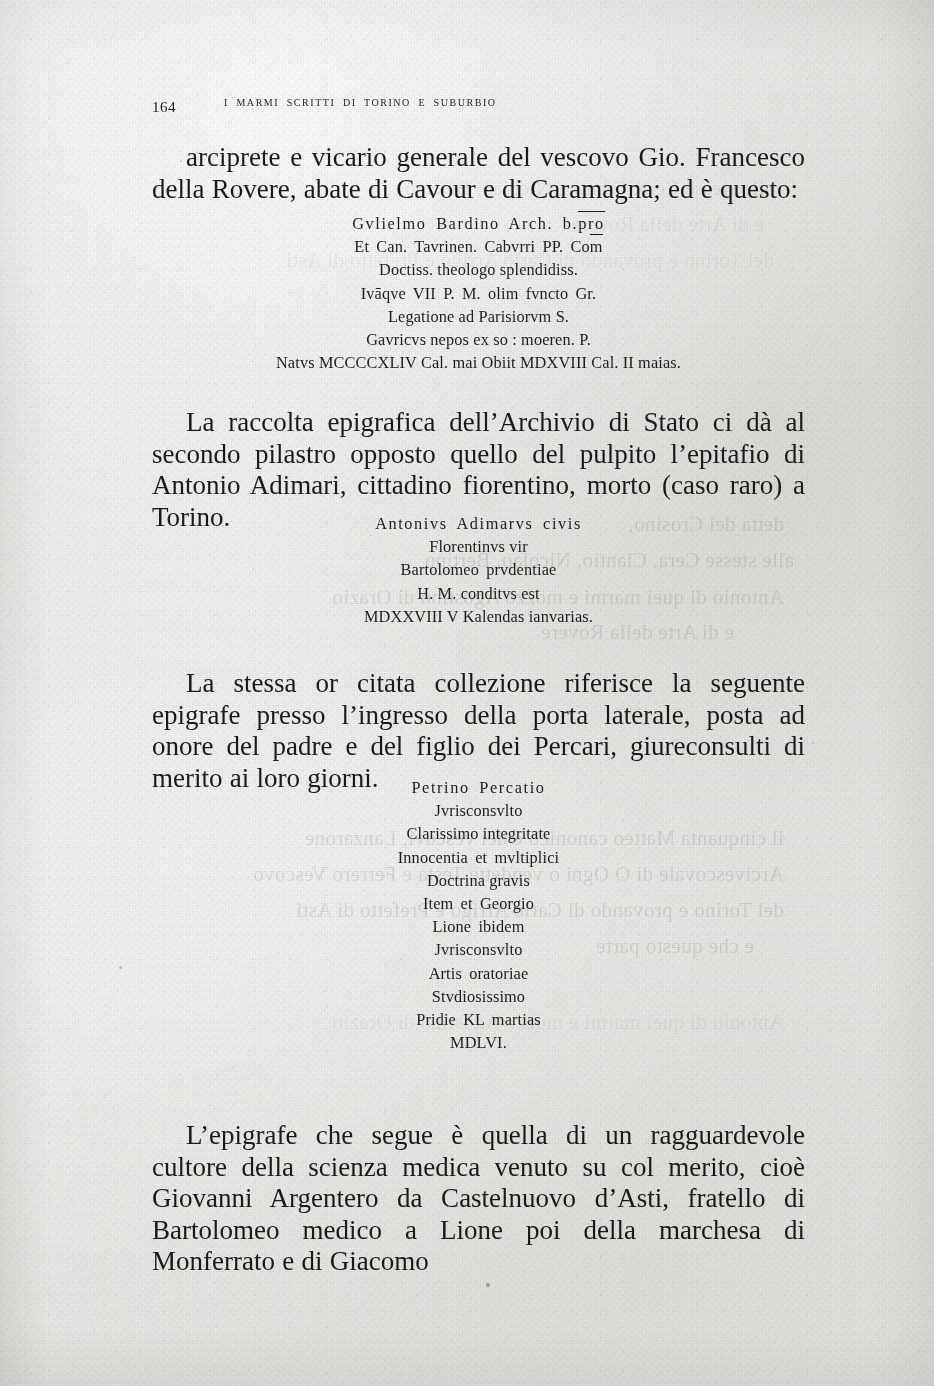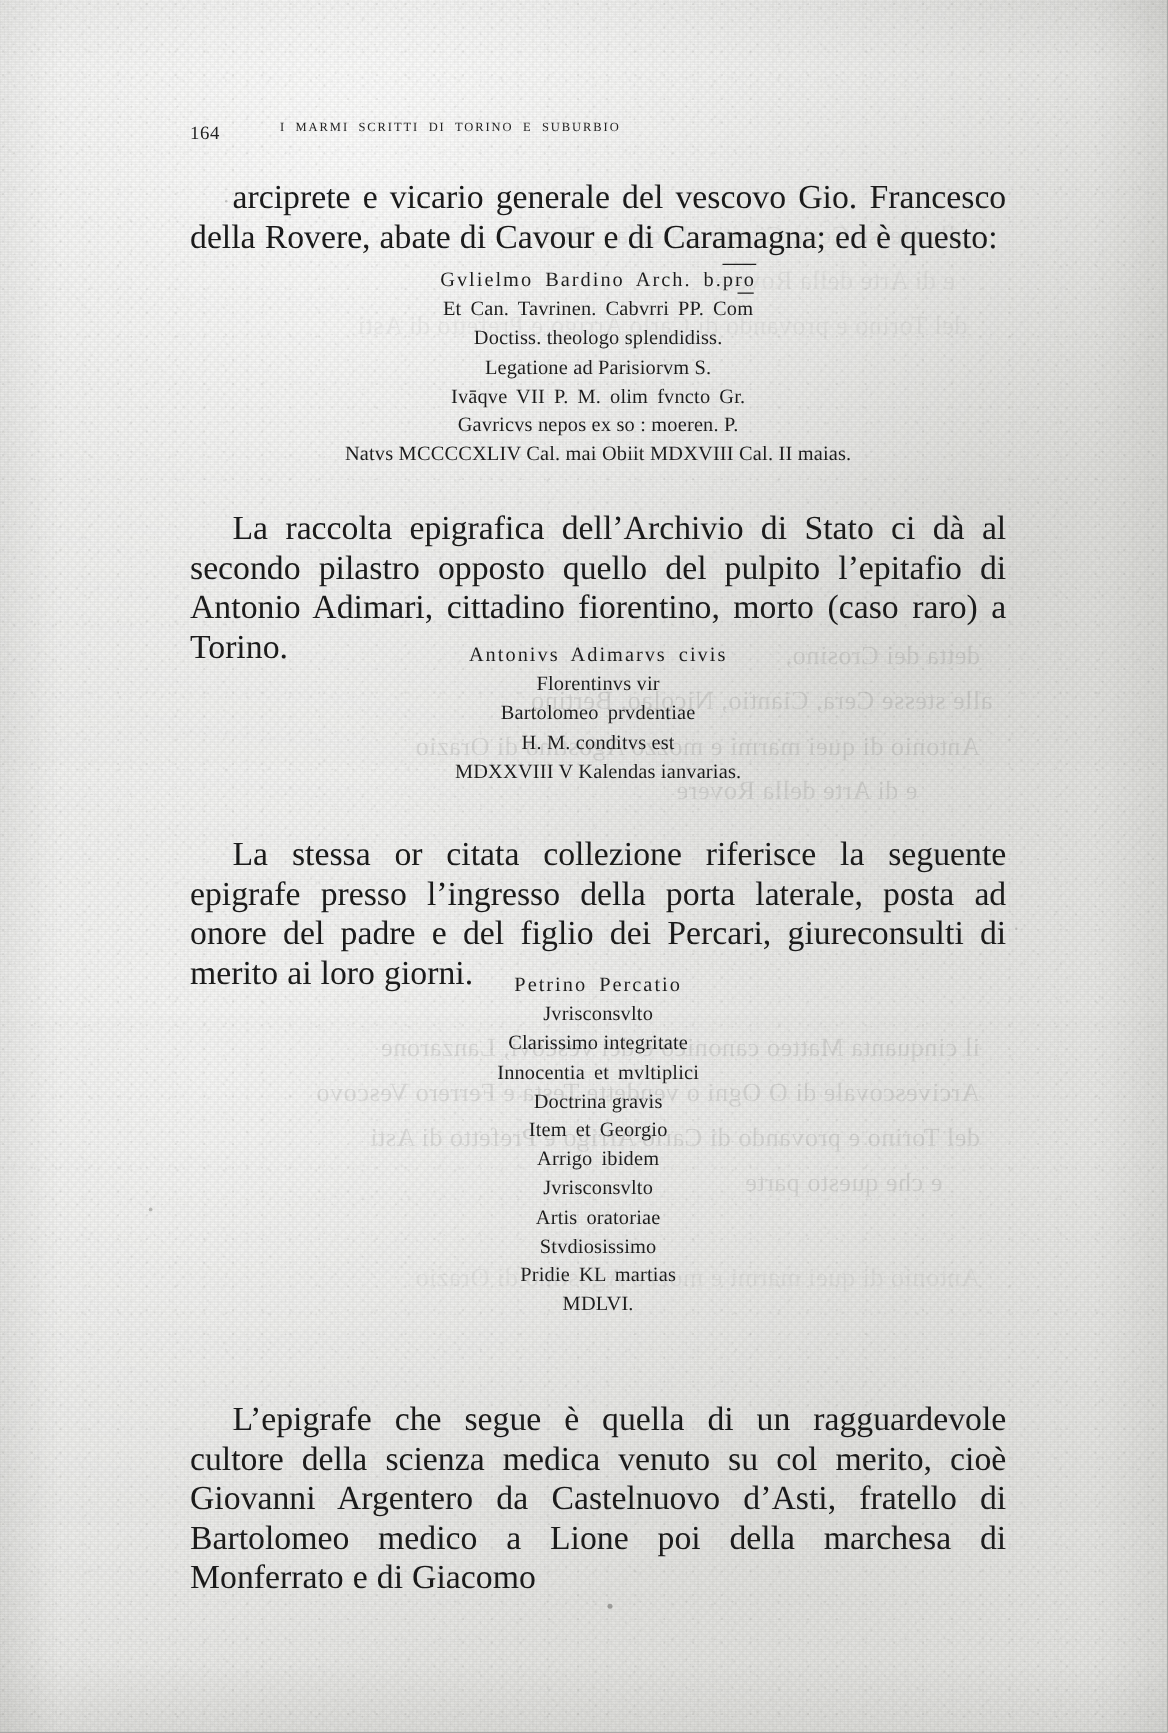--- a/index.html
+++ b/index.html
@@ -189,22 +189,22 @@
     </div>
 
     <div class="at inscription" style="top:212px;">
       <div class="line spaced">
         <span>Gvlielmo Bardino Arch. b.</span><span class="ov">pro</span>
       </div>
       <div class="line wide">
         <span>Et Can. Tavrinen. Cabvrri PP. Co</span><span class="ov">m</span>
       </div>
       <div class="line">Doctiss. theologo splendidiss.</div>
+      <div class="line wide">Ivāqve VII P. M. olim fvncto Gr.</div>
       <div class="line">Legatione ad Parisiorvm S.</div>
-      <div class="line wide">Ivāqve VII P. M. olim fvncto Gr.</div>
       <div class="line">Gavricvs nepos ex so : moeren. P.</div>
       <div class="line">Natvs MCCCCXLIV Cal. mai Obiit MDXVIII Cal. II maias.</div>
     </div>
 
     <div class="at" style="top:407px;">
       <p class="body">La raccolta epigrafica dell’Archivio di Stato ci dà al secondo pilastro opposto quello del pulpito l’epitafio di Antonio Adimari, cittadino fiorentino, morto (caso raro) a Torino.</p>
     </div>
 
     <div class="at inscription" style="top:512px;">
       <div class="line spaced">Antonivs Adimarvs civis</div>
@@ -218,21 +218,21 @@
       <p class="body">La stessa or citata collezione riferisce la seguente epigrafe presso l’ingresso della porta laterale, posta ad onore del padre e del figlio dei Percari, giureconsulti di merito ai loro giorni.</p>
     </div>
 
     <div class="at inscription" style="top:776px;">
       <div class="line spaced">Petrino Percatio</div>
       <div class="line">Jvrisconsvlto</div>
       <div class="line">Clarissimo integritate</div>
       <div class="line wide">Innocentia et mvltiplici</div>
       <div class="line">Doctrina gravis</div>
       <div class="line wide">Item et Georgio</div>
-      <div class="line wide">Arrigo ibidem</div>
+      <div class="line wide">Lione ibidem</div>
       <div class="line">Jvrisconsvlto</div>
       <div class="line wide">Artis oratoriae</div>
       <div class="line">Stvdiosissimo</div>
       <div class="line wide">Pridie KL martias</div>
       <div class="line">MDLVI.</div>
     </div>
 
     <div class="at" style="top:1104px;margin-top:16px;">
       <p class="body">L’epigrafe che segue è quella di un ragguardevole cultore della scienza medica venuto su col merito, cioè Giovanni Argentero da Castelnuovo d’Asti, fratello di Bartolomeo medico a Lione poi della marchesa di Monferrato e di Giacomo</p>
     </div>

